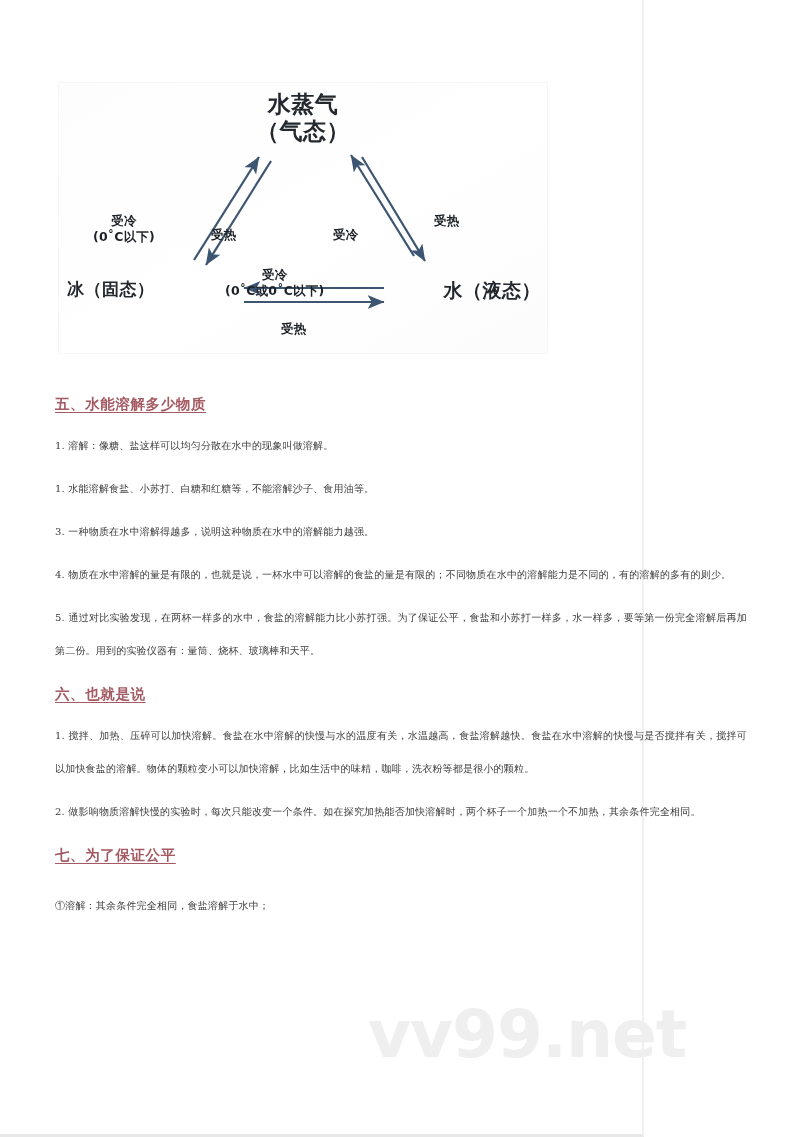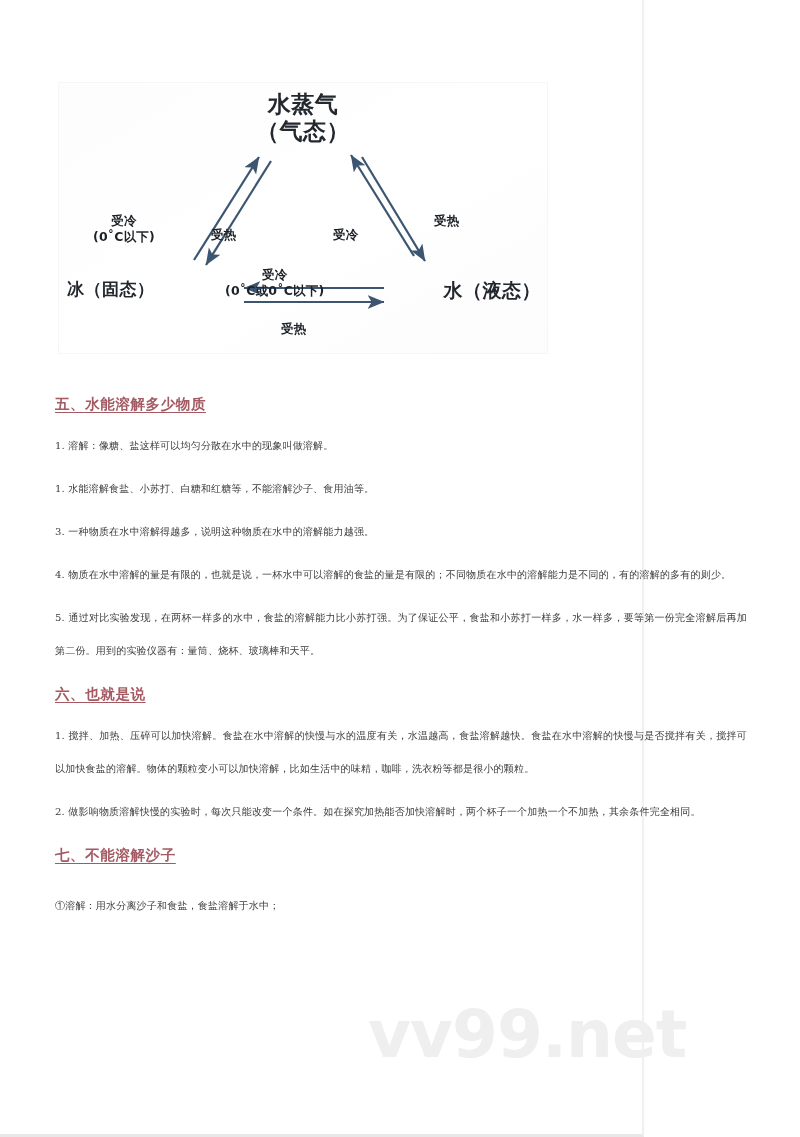--- a/index.html
+++ b/index.html
@@ -207,22 +207,22 @@
     <p class="para">5. 通过对比实验发现，在两杯一样多的水中，食盐的溶解能力比小苏打强。为了保证公平，食盐和小苏打一样多，水一样多，要等第一份完全溶解后再加第二份。用到的实验仪器有：量筒、烧杯、玻璃棒和天平。</p>
 
     <div class="gap-before-head"></div>
     <h2 class="section-heading">六、也就是说</h2>
     <div class="gap-after-head"></div>
     <p class="para">1. 搅拌、加热、压碎可以加快溶解。食盐在水中溶解的快慢与水的温度有关，水温越高，食盐溶解越快。食盐在水中溶解的快慢与是否搅拌有关，搅拌可以加快食盐的溶解。物体的颗粒变小可以加快溶解，比如生活中的味精，咖啡，洗衣粉等都是很小的颗粒。</p>
     <div class="gap-para"></div>
     <p class="para">2. 做影响物质溶解快慢的实验时，每次只能改变一个条件。如在探究加热能否加快溶解时，两个杯子一个加热一个不加热，其余条件完全相同。</p>
 
     <div class="gap-before-head"></div>
-    <h2 class="section-heading">七、不能溶解沙子</h2>
+    <h2 class="section-heading">七、为了保证公平</h2>
     <div class="gap-after-head"></div>
     <div class="gap-para"></div>
-    <p class="para">①溶解：用水分离沙子和食盐，食盐溶解于水中；</p>
+    <p class="para">①溶解：其余条件完全相同，食盐溶解于水中；</p>
 
   </div>
 
   <div class="watermark">vv99.net</div>
 
 </div>
 
 </body></html>

